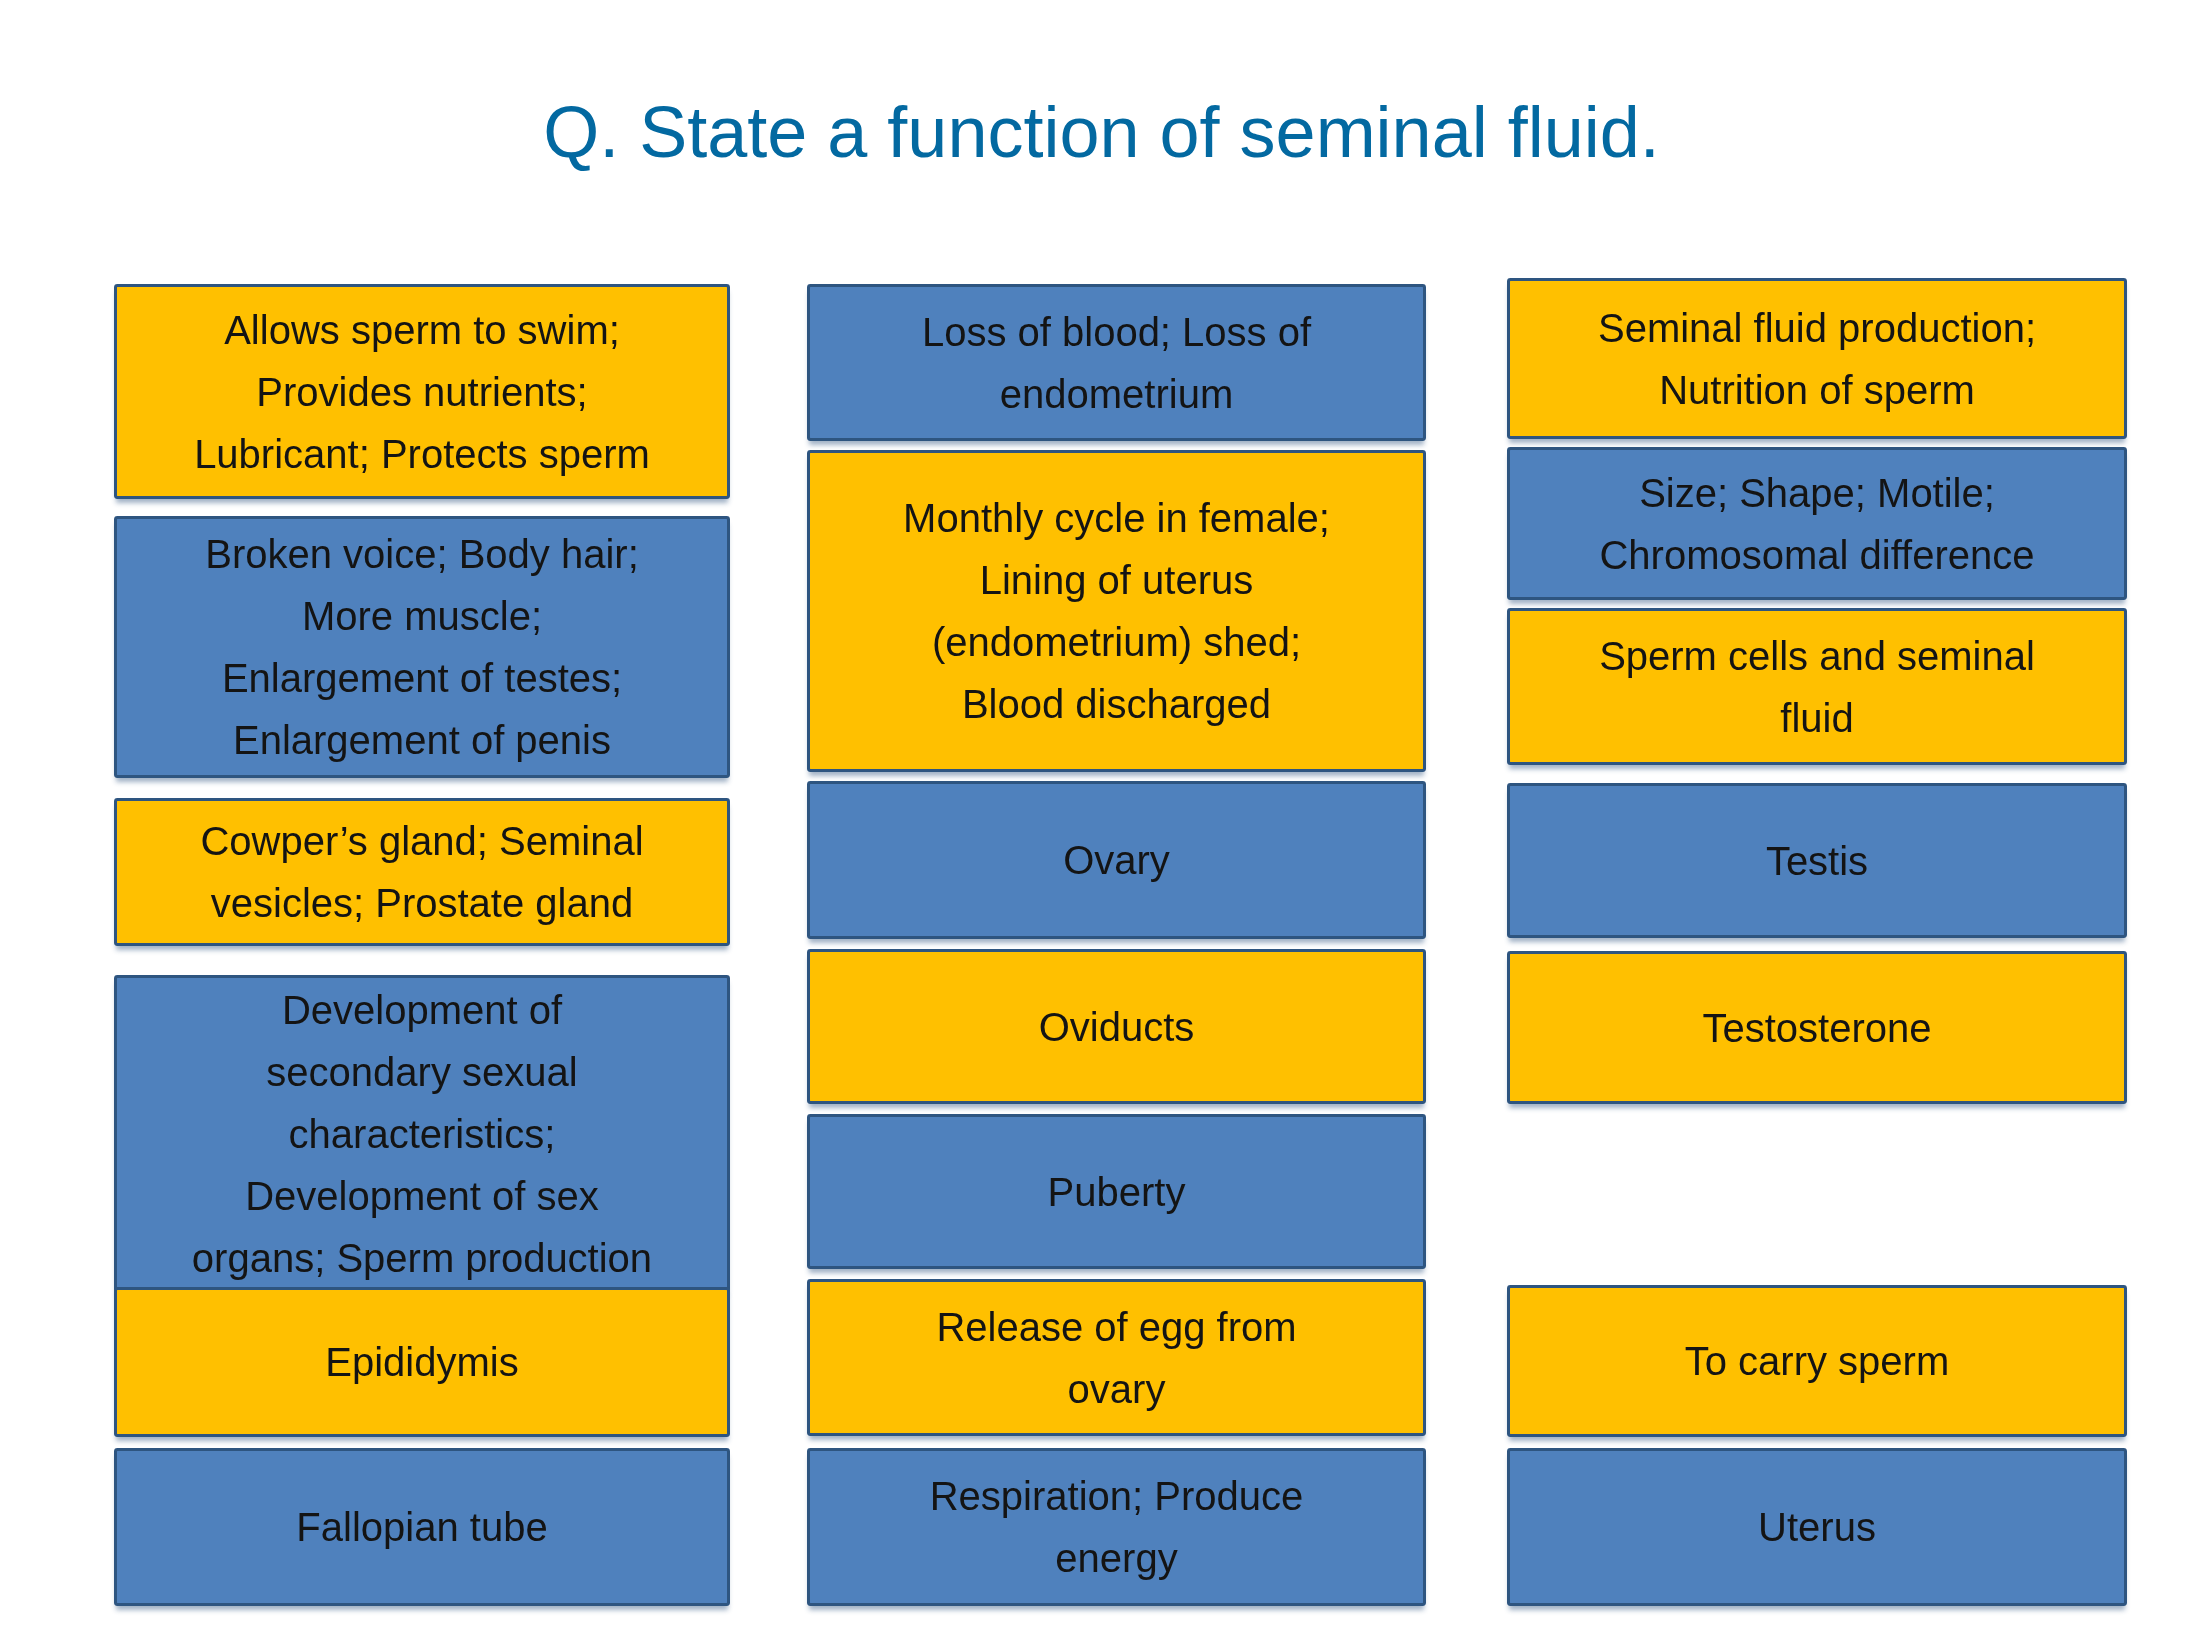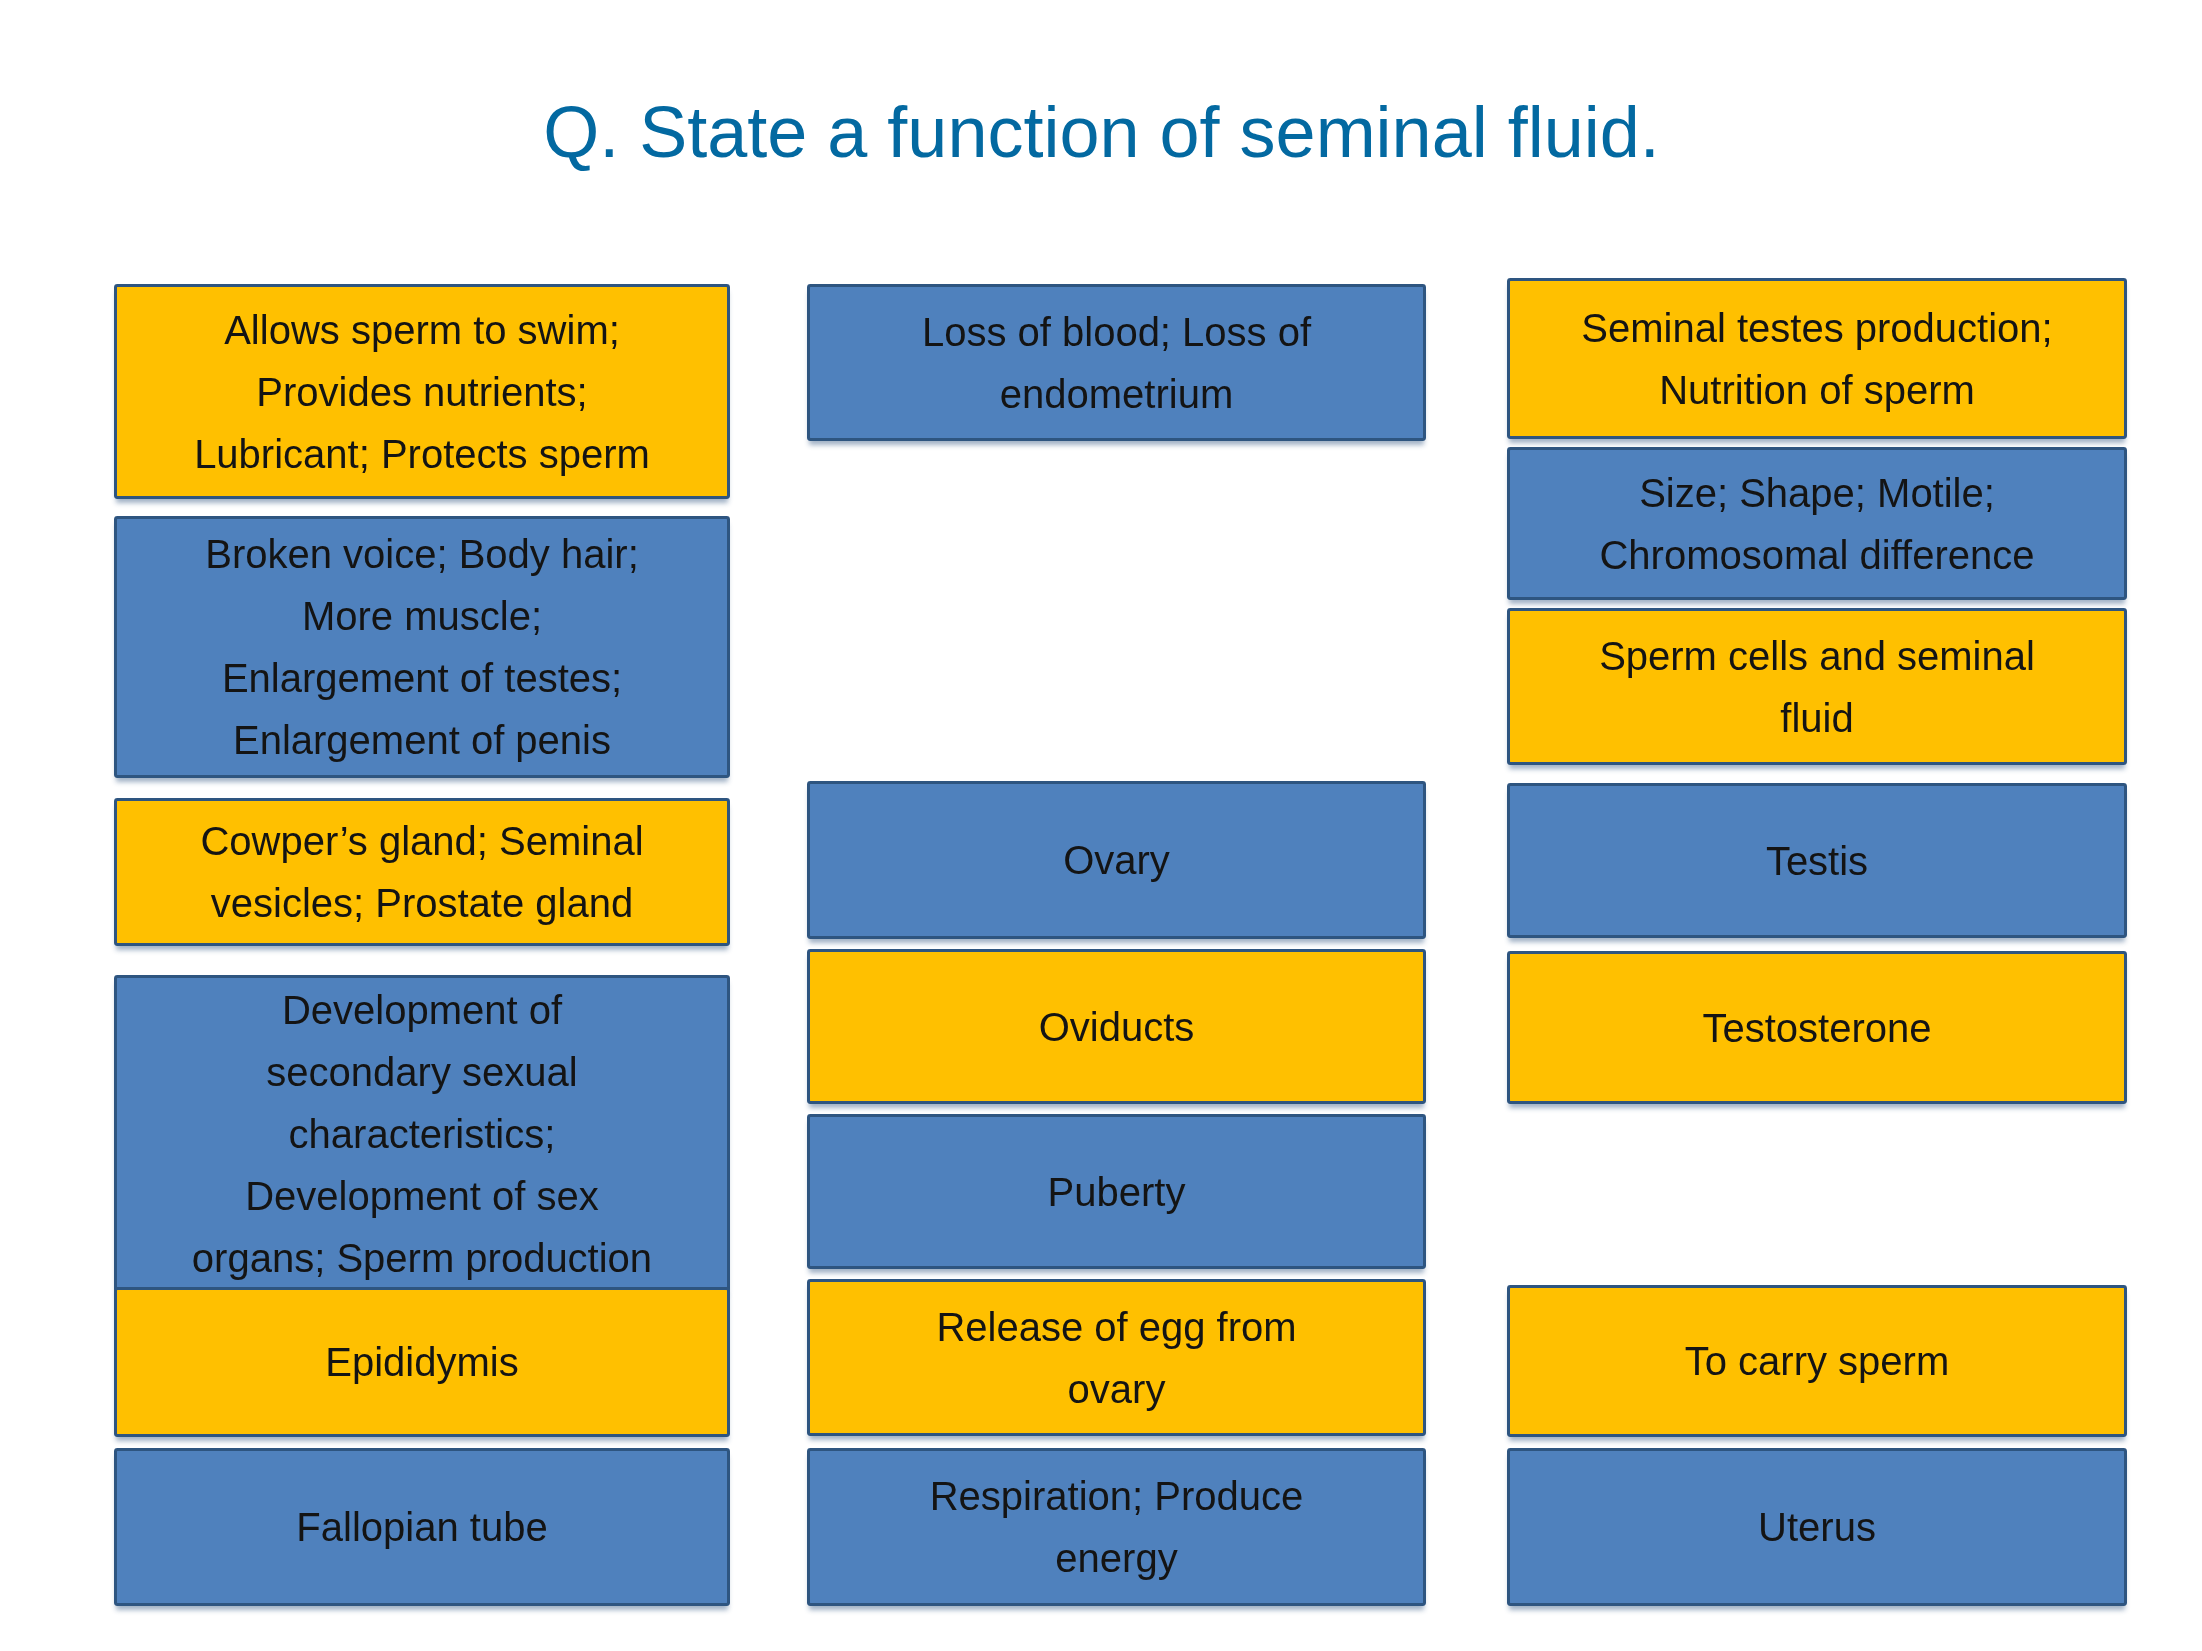--- a/index.html
+++ b/index.html
@@ -53,31 +53,35 @@
 characteristics;
 Development of sex
 organs; Sperm production</div>
     <div class="card orange" style="top:1287px; height:150px;">Epididymis</div>
     <div class="card blue" style="top:1448px; height:158px;">Fallopian tube</div>
   </div>
 
   <div class="column" style="left:807px; width:619px;">
     <div class="card blue" style="top:284px;  height:157px;">Loss of blood; Loss of
 endometrium</div>
+    <div class="card orange" style="top:450px;  height:322px;">Monthly cycle in female;
+Lining of uterus
+(endometrium) shed;
+Blood discharged</div>
     <div class="card blue" style="top:781px;  height:158px;">Ovary</div>
     <div class="card orange" style="top:949px; height:155px;">Oviducts</div>
     <div class="card blue" style="top:1114px; height:155px;">Puberty</div>
     <div class="card orange" style="top:1279px; height:157px;">Release of egg from
 ovary</div>
     <div class="card blue" style="top:1448px; height:158px;">Respiration; Produce
 energy</div>
   </div>
 
   <div class="column" style="left:1507px; width:620px;">
-    <div class="card orange" style="top:278px;  height:161px;">Seminal testes production;
+    <div class="card orange" style="top:278px;  height:161px;">Seminal fluid production;
 Nutrition of sperm</div>
     <div class="card blue" style="top:447px;  height:153px;">Size; Shape; Motile;
 Chromosomal difference</div>
     <div class="card orange" style="top:608px;  height:157px;">Sperm cells and seminal
 fluid</div>
     <div class="card blue" style="top:783px;  height:155px;">Testis</div>
     <div class="card orange" style="top:951px; height:153px;">Testosterone</div>
     <div class="card orange" style="top:1285px; height:152px;">To carry sperm</div>
     <div class="card blue" style="top:1448px; height:158px;">Uterus</div>
   </div>

